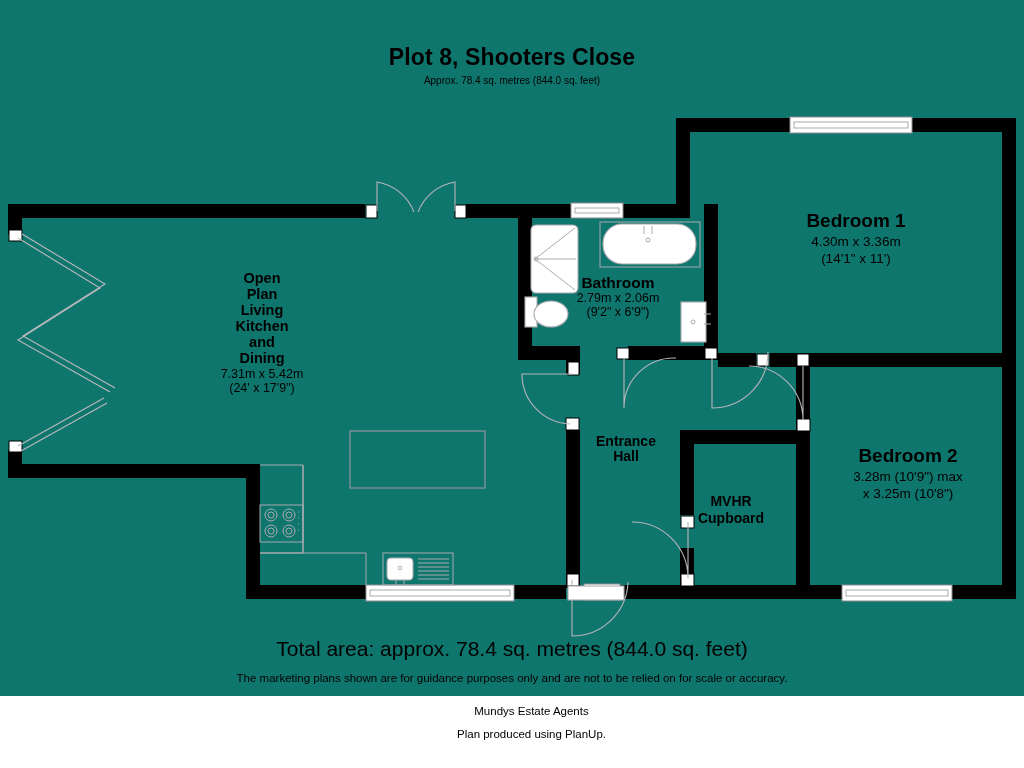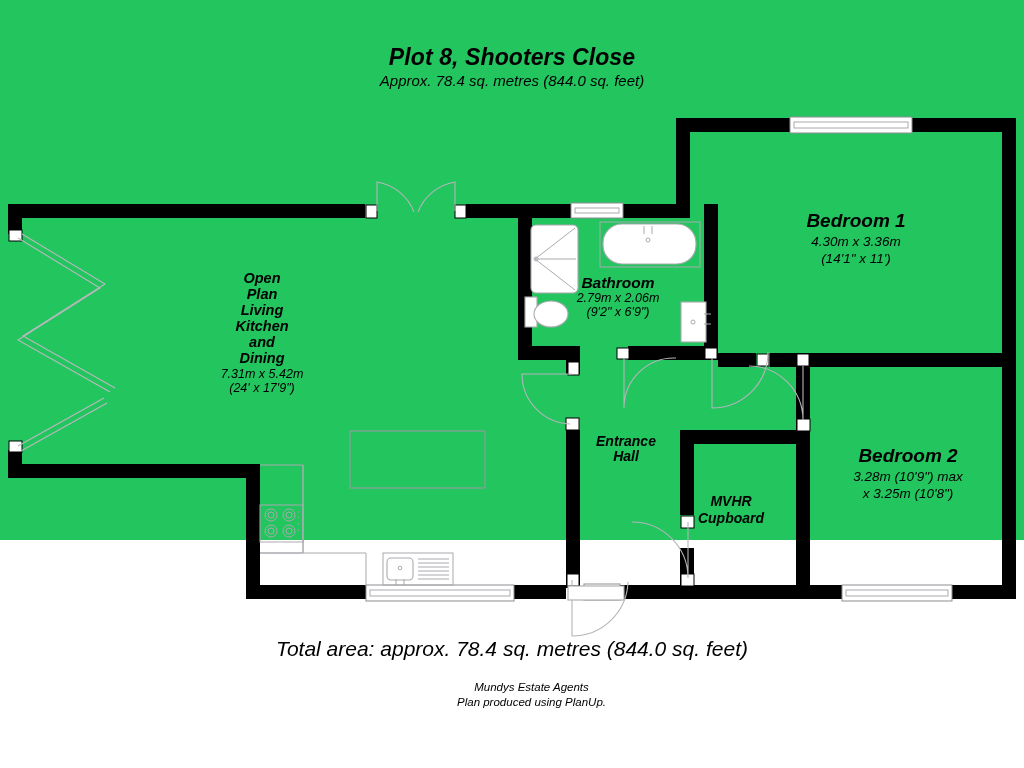--- a/index.html
+++ b/index.html
@@ -12,41 +12,40 @@
     width: 1024px;
     height: 768px;
     font-family: "Liberation Sans", sans-serif;
     color: #000000;
     overflow: hidden;
     position: relative;
   }
   #sheet {
     position: relative;
     width: 1024px;
-    height: 540px;
-    background: #22c55e;
-    font-style: italic;
+    height: 696px;
+    background: #0f766e;
   }
 
   
   .header {
     position: absolute;
     left: 0;
     top: 44px;
     width: 1024px;
     text-align: center;
   }
   .title {
     font-size: 23px;
     font-weight: bold;
     letter-spacing: 0.1px;
     line-height: 26px;
   }
   .subtitle {
-    font-size: 15px;
+    font-size: 10px;
     font-weight: normal;
     line-height: 18px;
     margin-top: 2px;
   }
 
   
   .footer {
     position: absolute;
     left: 0;
     top: 636px;
@@ -340,17 +339,18 @@
 
       <text class="rl-name-sm" x="731" y="506" text-anchor="middle">MVHR</text>
       <text class="rl-name-sm" x="731" y="523" text-anchor="middle">Cupboard</text>
     </g>
 
   </svg>
   </div>
 
   <div class="footer">
     <div class="total-area">Total area: approx. 78.4 sq. metres (844.0 sq. feet)</div>
+    <div class="disclaimer">The marketing plans shown are for guidance purposes only and are not to be relied on for scale or accuracy.</div>
     <div class="credit">Mundys Estate Agents</div>
-    <div class="credit" style="margin-top:0">Plan produced using PlanUp.</div>
+    <div class="credit" style="margin-top:8px">Plan produced using PlanUp.</div>
   </div>
 
 </div>
 
 </body></html>

